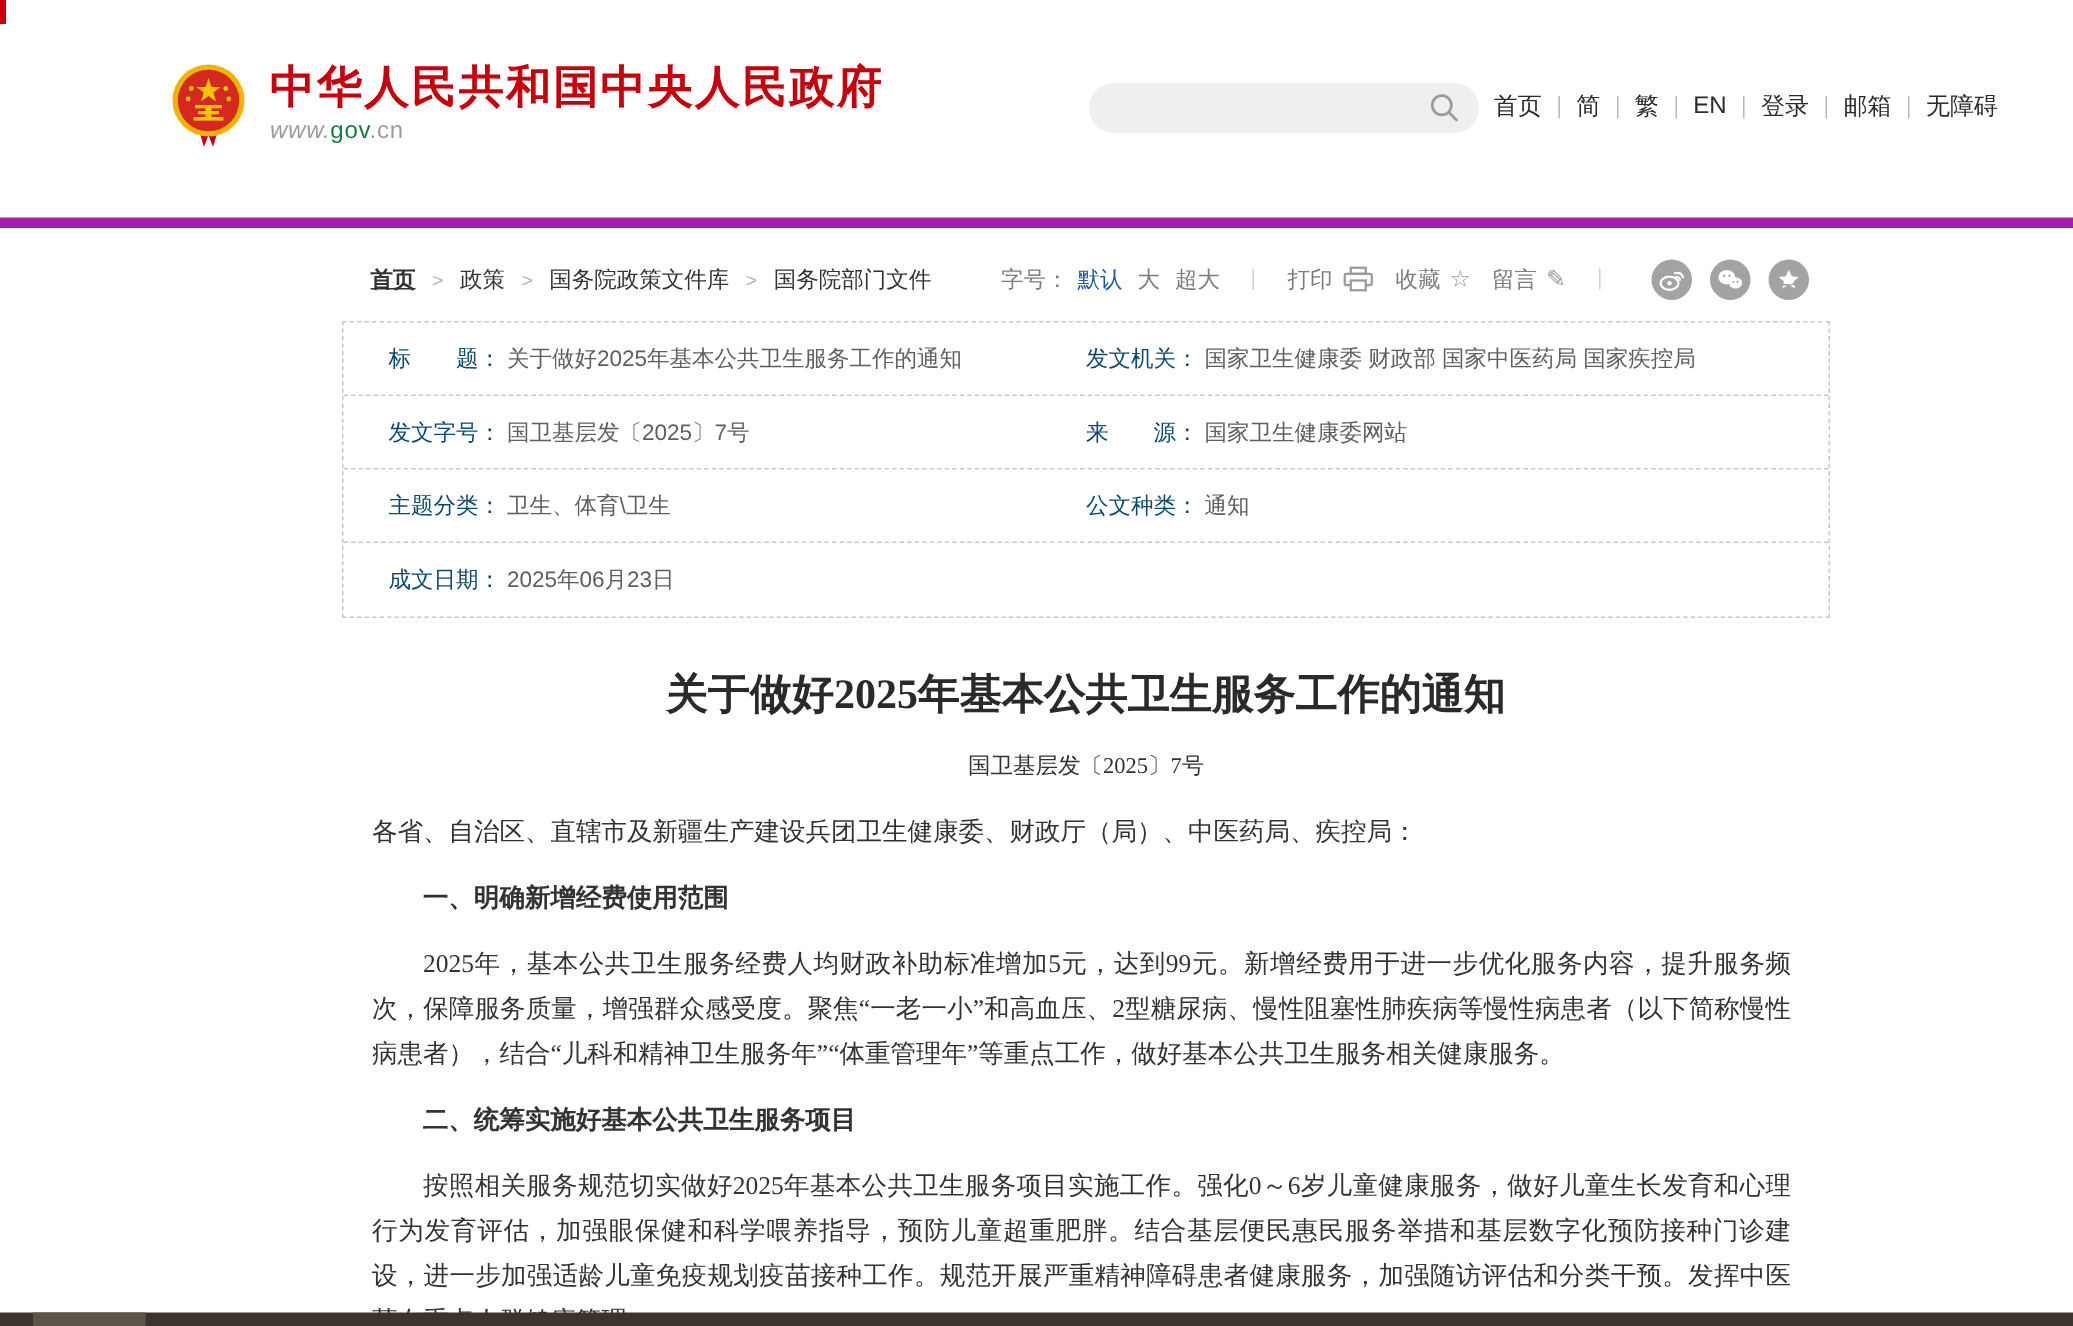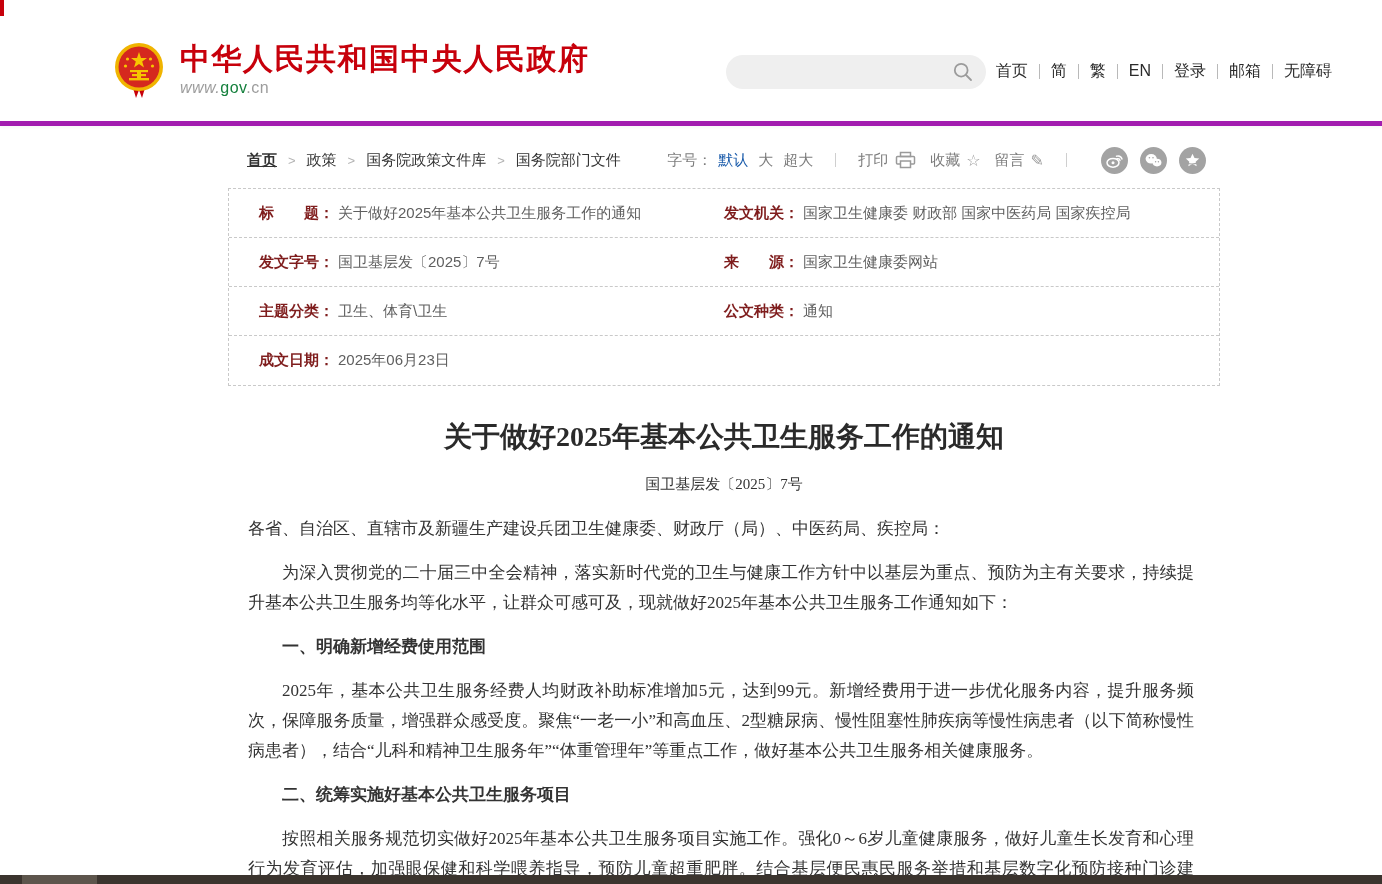--- a/index.html
+++ b/index.html
@@ -4,21 +4,21 @@
 <style>
   * { box-sizing: border-box; }
   html,body { margin:0; padding:0; }
   body {
     width:1382px; height:884px; position:relative; overflow:hidden;
     background:#ffffff; font-family:"Liberation Sans", sans-serif; color:#333;
   }
   
   .top-hairline { position:absolute; left:0; top:0; width:100%; height:1px; background:#e3e3e3; }
   .corner-mark { position:absolute; left:0; top:0; width:4px; height:16px; background:#c7000b; z-index:10; }
-  .header { position:relative; height:126px; background:#fff; border-bottom:5px solid #a21caf; box-shadow:0 2px 3px rgba(0,0,0,.03); }
+  .header { position:relative; height:152px; background:#fff; border-bottom:7px solid #a21caf; box-shadow:0 2px 3px rgba(0,0,0,.03); }
   .brand { position:absolute; left:113px; top:42px; display:flex; align-items:flex-start; }
   .emblem { width:52px; height:56px; }
   .brand-text { margin-left:15px; }
   .site-title { font-size:30px; font-weight:bold; color:#c7000b; letter-spacing:1.5px; line-height:34px; }
   .site-url { font-size:16px; margin-top:3px; letter-spacing:.5px; }
   .site-url .g1 { color:#9c9c9c;font-style:italic; } .site-url .g2 { color:#15803d; } .site-url .g3 { color:#9c9c9c; }
   .search-box { position:absolute; left:726px; top:55px; width:260px; height:34px; background:#efefef; border-radius:17px; }
   .search-input { position:absolute; left:0; top:0; width:215px; height:34px; border:none; outline:none; background:transparent; padding:0 0 0 18px; font-size:14px; font-family:inherit; color:#333; }
   .search-icon { position:absolute; right:13px; top:7px; width:20px; height:20px; cursor:pointer; }
   .top-nav { position:absolute; right:50px; top:58px; height:26px; display:flex; align-items:center; font-size:16px; color:#2b2b2b; }
@@ -40,21 +40,21 @@
   .tool-div { width:1px; height:14px; background:#cfcfcf; margin:0 22px; }
   .glyph-icon { font-size:16px; color:#9a9a9a; margin-left:6px; cursor:pointer; }
   .printer-icon { margin-left:7px; cursor:pointer; vertical-align:-2px; }
   .share-circle { width:27px; height:27px; border-radius:50%; background:#a3a3a3; display:flex; align-items:center; justify-content:center; margin-left:12px; cursor:pointer; }
   
   .meta-table { margin-top:15px; border:1px dashed #c9c9c9; font-size:15px; color:#6e6e6e; }
   .meta-row { display:flex; height:49px; align-items:center; border-bottom:1px dashed #c9c9c9; }
   .meta-row:last-child { border-bottom:none; }
   .meta-cell.left { width:495px; padding-left:30px; }
   .meta-cell.right { flex:1; }
-  .meta-label { color:#7f1d1d; white-space:pre;font-weight:bold; }
+  .meta-label { color:#0c4a6e; white-space:pre; }
   .meta-value { color:#5f5f5f; margin-left:4px; }
   
   .doc-title { margin-top:32px; text-align:center; font-family:"Liberation Serif", serif; font-size:28px; font-weight:bold; color:#2a2a2a; }
   .doc-number { margin-top:13px; text-align:center; font-family:"Liberation Serif", serif; font-size:15px; color:#333; }
   .doc-body { margin-top:20px; padding:0 26px 0 20px; font-family:"Liberation Serif", serif; font-size:17px; line-height:30px; color:#333; text-align:justify; }
   .doc-body p { margin:14px 0; text-indent:2em; }
   .doc-body p.addressee { text-indent:0; }
   .doc-body p.heading { font-weight:bold; }
   
   .h-scrollbar { position:absolute; left:0; bottom:0; width:1382px; height:9px; background:#3b342e; z-index:20; }
@@ -203,21 +203,20 @@
         <span class="meta-label"></span><span class="meta-value"></span>
       </div>
     </div>
   </div>
 
   <h1 class="doc-title">关于做好2025年基本公共卫生服务工作的通知</h1>
   <div class="doc-number">国卫基层发〔2025〕7号</div>
 
   <div class="doc-body">
     <p class="addressee">各省、自治区、直辖市及新疆生产建设兵团卫生健康委、财政厅（局）、中医药局、疾控局：</p>
-    <p>为深入贯彻党的二十届三中全会精神，落实新时代党的卫生与健康工作方针中以基层为重点、预防为主有关要求，持续提升基本公共卫生服务均等化水平，让群众可感可及，现就做好2025年基本公共卫生服务工作通知如下：</p>
     <p class="heading">一、明确新增经费使用范围</p>
     <p>2025年，基本公共卫生服务经费人均财政补助标准增加5元，达到99元。新增经费用于进一步优化服务内容，提升服务频次，保障服务质量，增强群众感受度。聚焦“一老一小”和高血压、2型糖尿病、慢性阻塞性肺疾病等慢性病患者（以下简称慢性病患者），结合“儿科和精神卫生服务年”“体重管理年”等重点工作，做好基本公共卫生服务相关健康服务。</p>
     <p class="heading">二、统筹实施好基本公共卫生服务项目</p>
     <p>按照相关服务规范切实做好2025年基本公共卫生服务项目实施工作。强化0～6岁儿童健康服务，做好儿童生长发育和心理行为发育评估，加强眼保健和科学喂养指导，预防儿童超重肥胖。结合基层便民惠民服务举措和基层数字化预防接种门诊建设，进一步加强适龄儿童免疫规划疫苗接种工作。规范开展严重精神障碍患者健康服务，加强随访评估和分类干预。发挥中医药在重点人群健康管理</p>
   </div>
 
 </div>
 
 <div class="h-scrollbar">
   <div class="thumb"></div>

